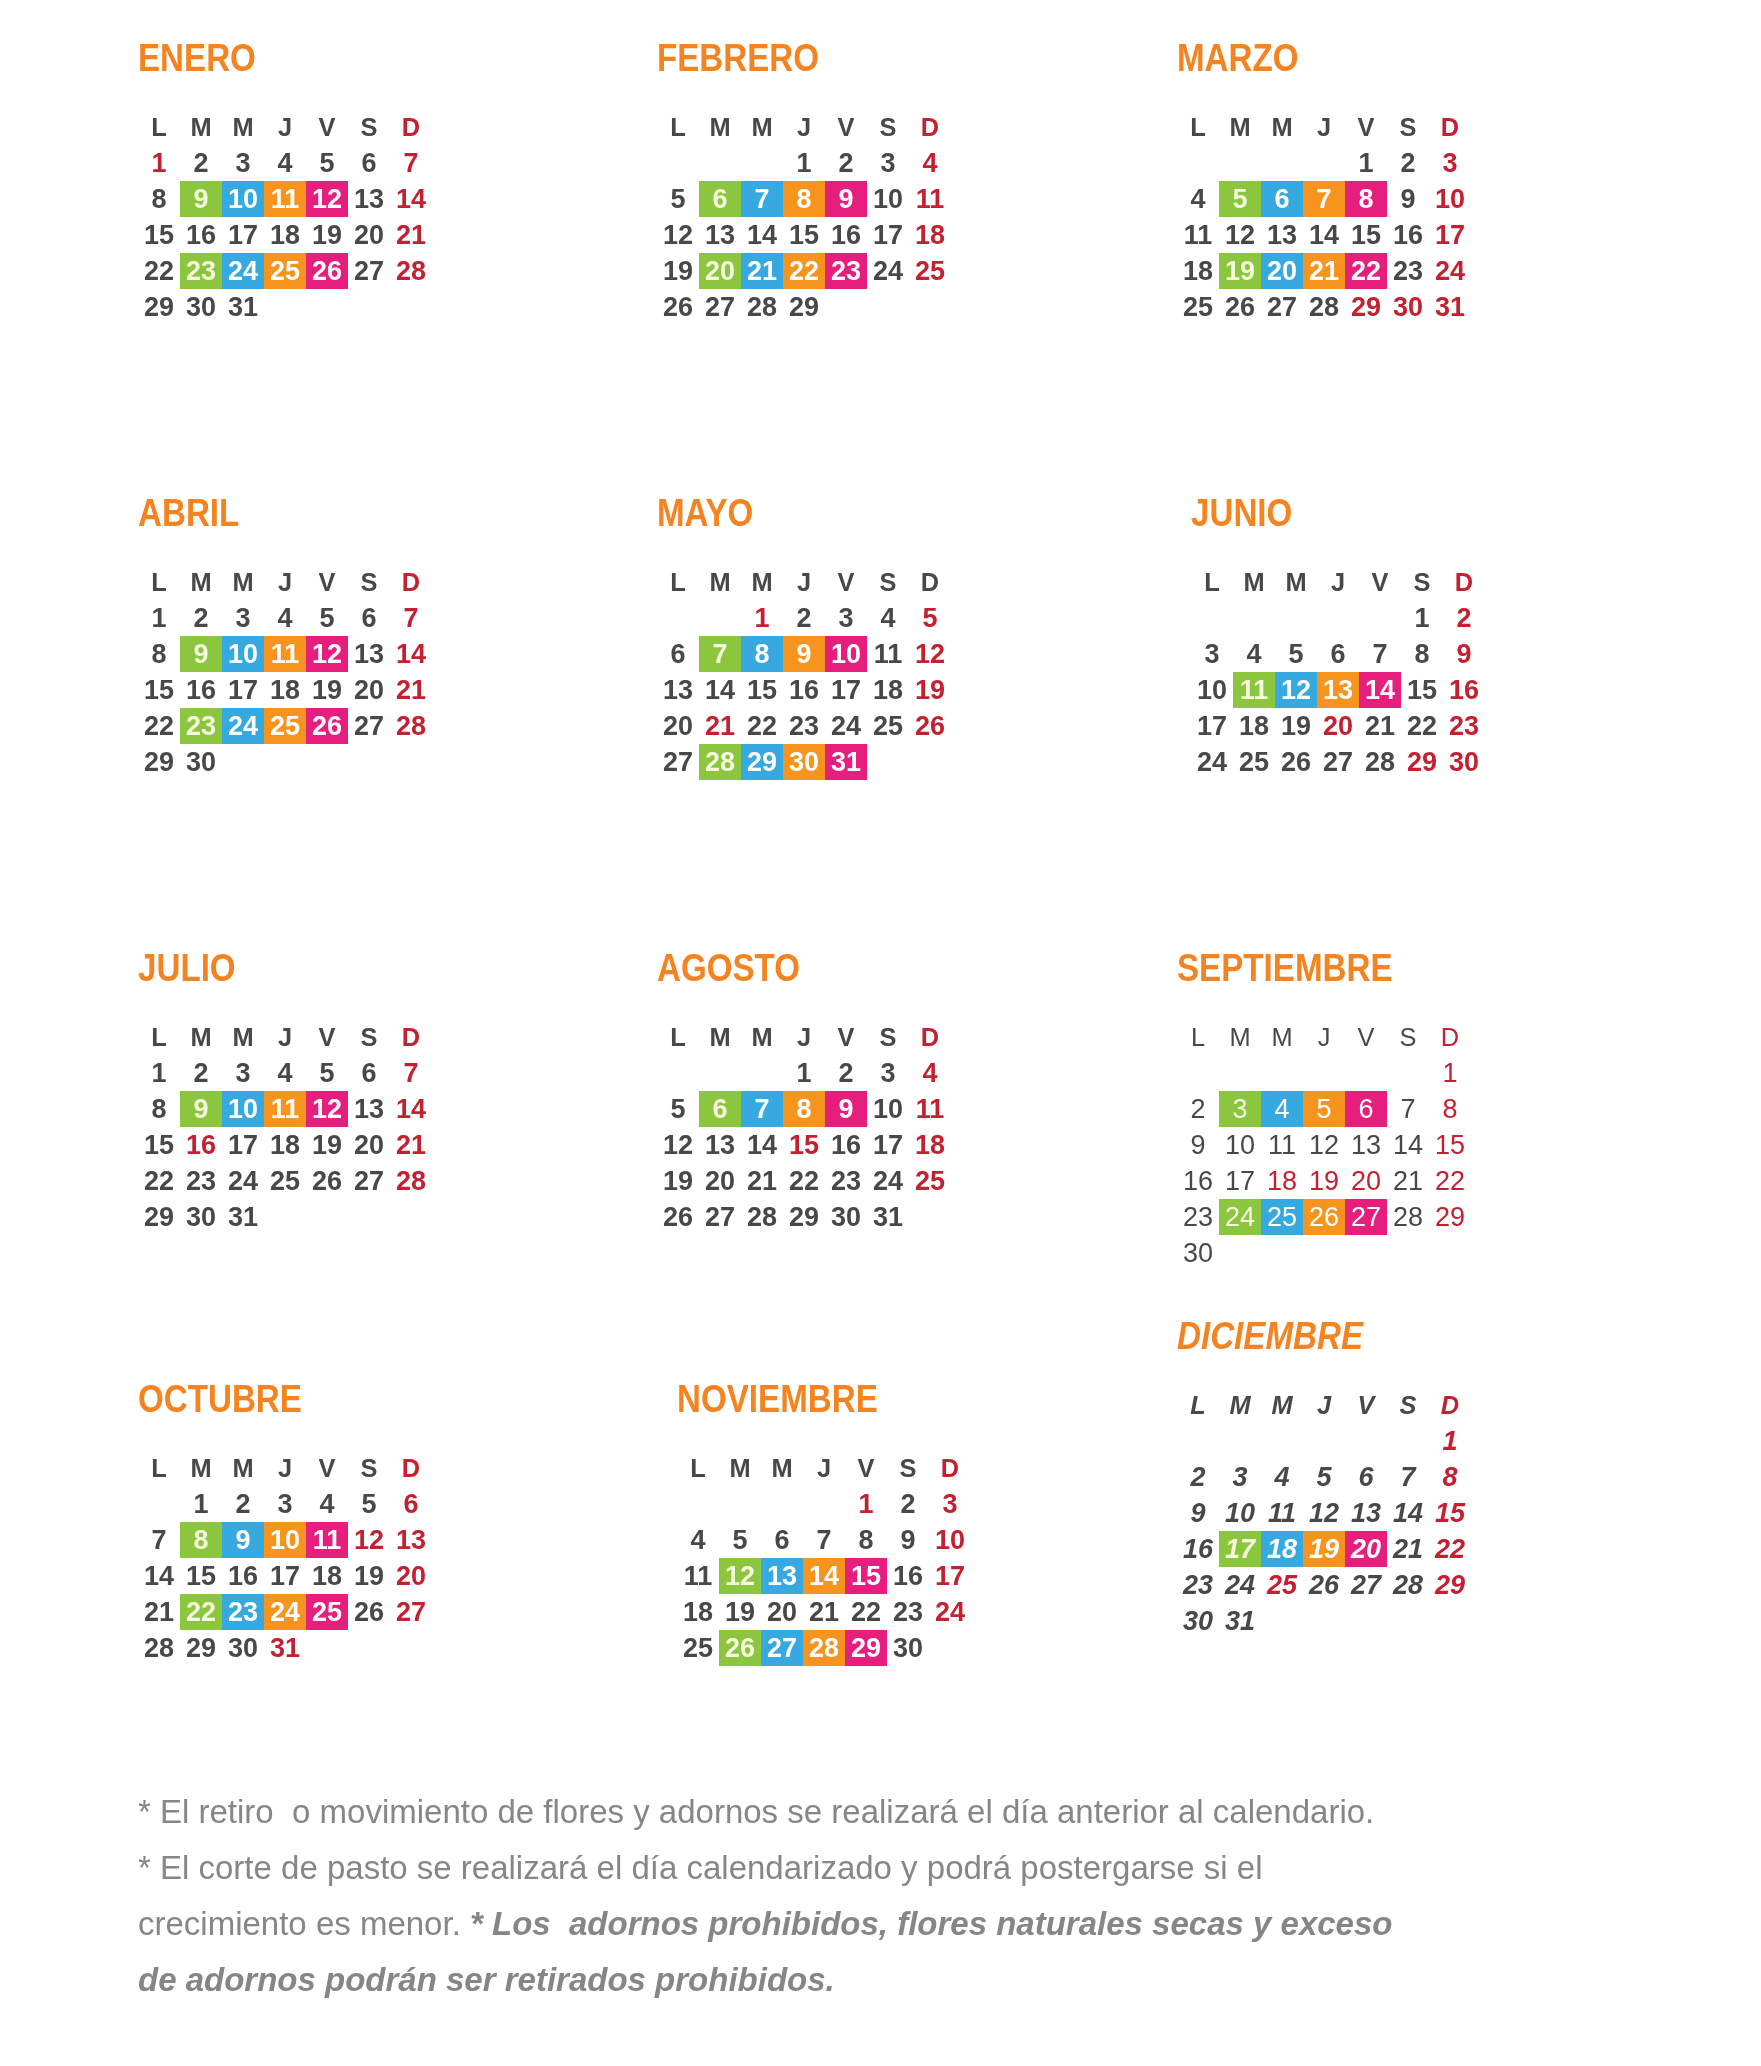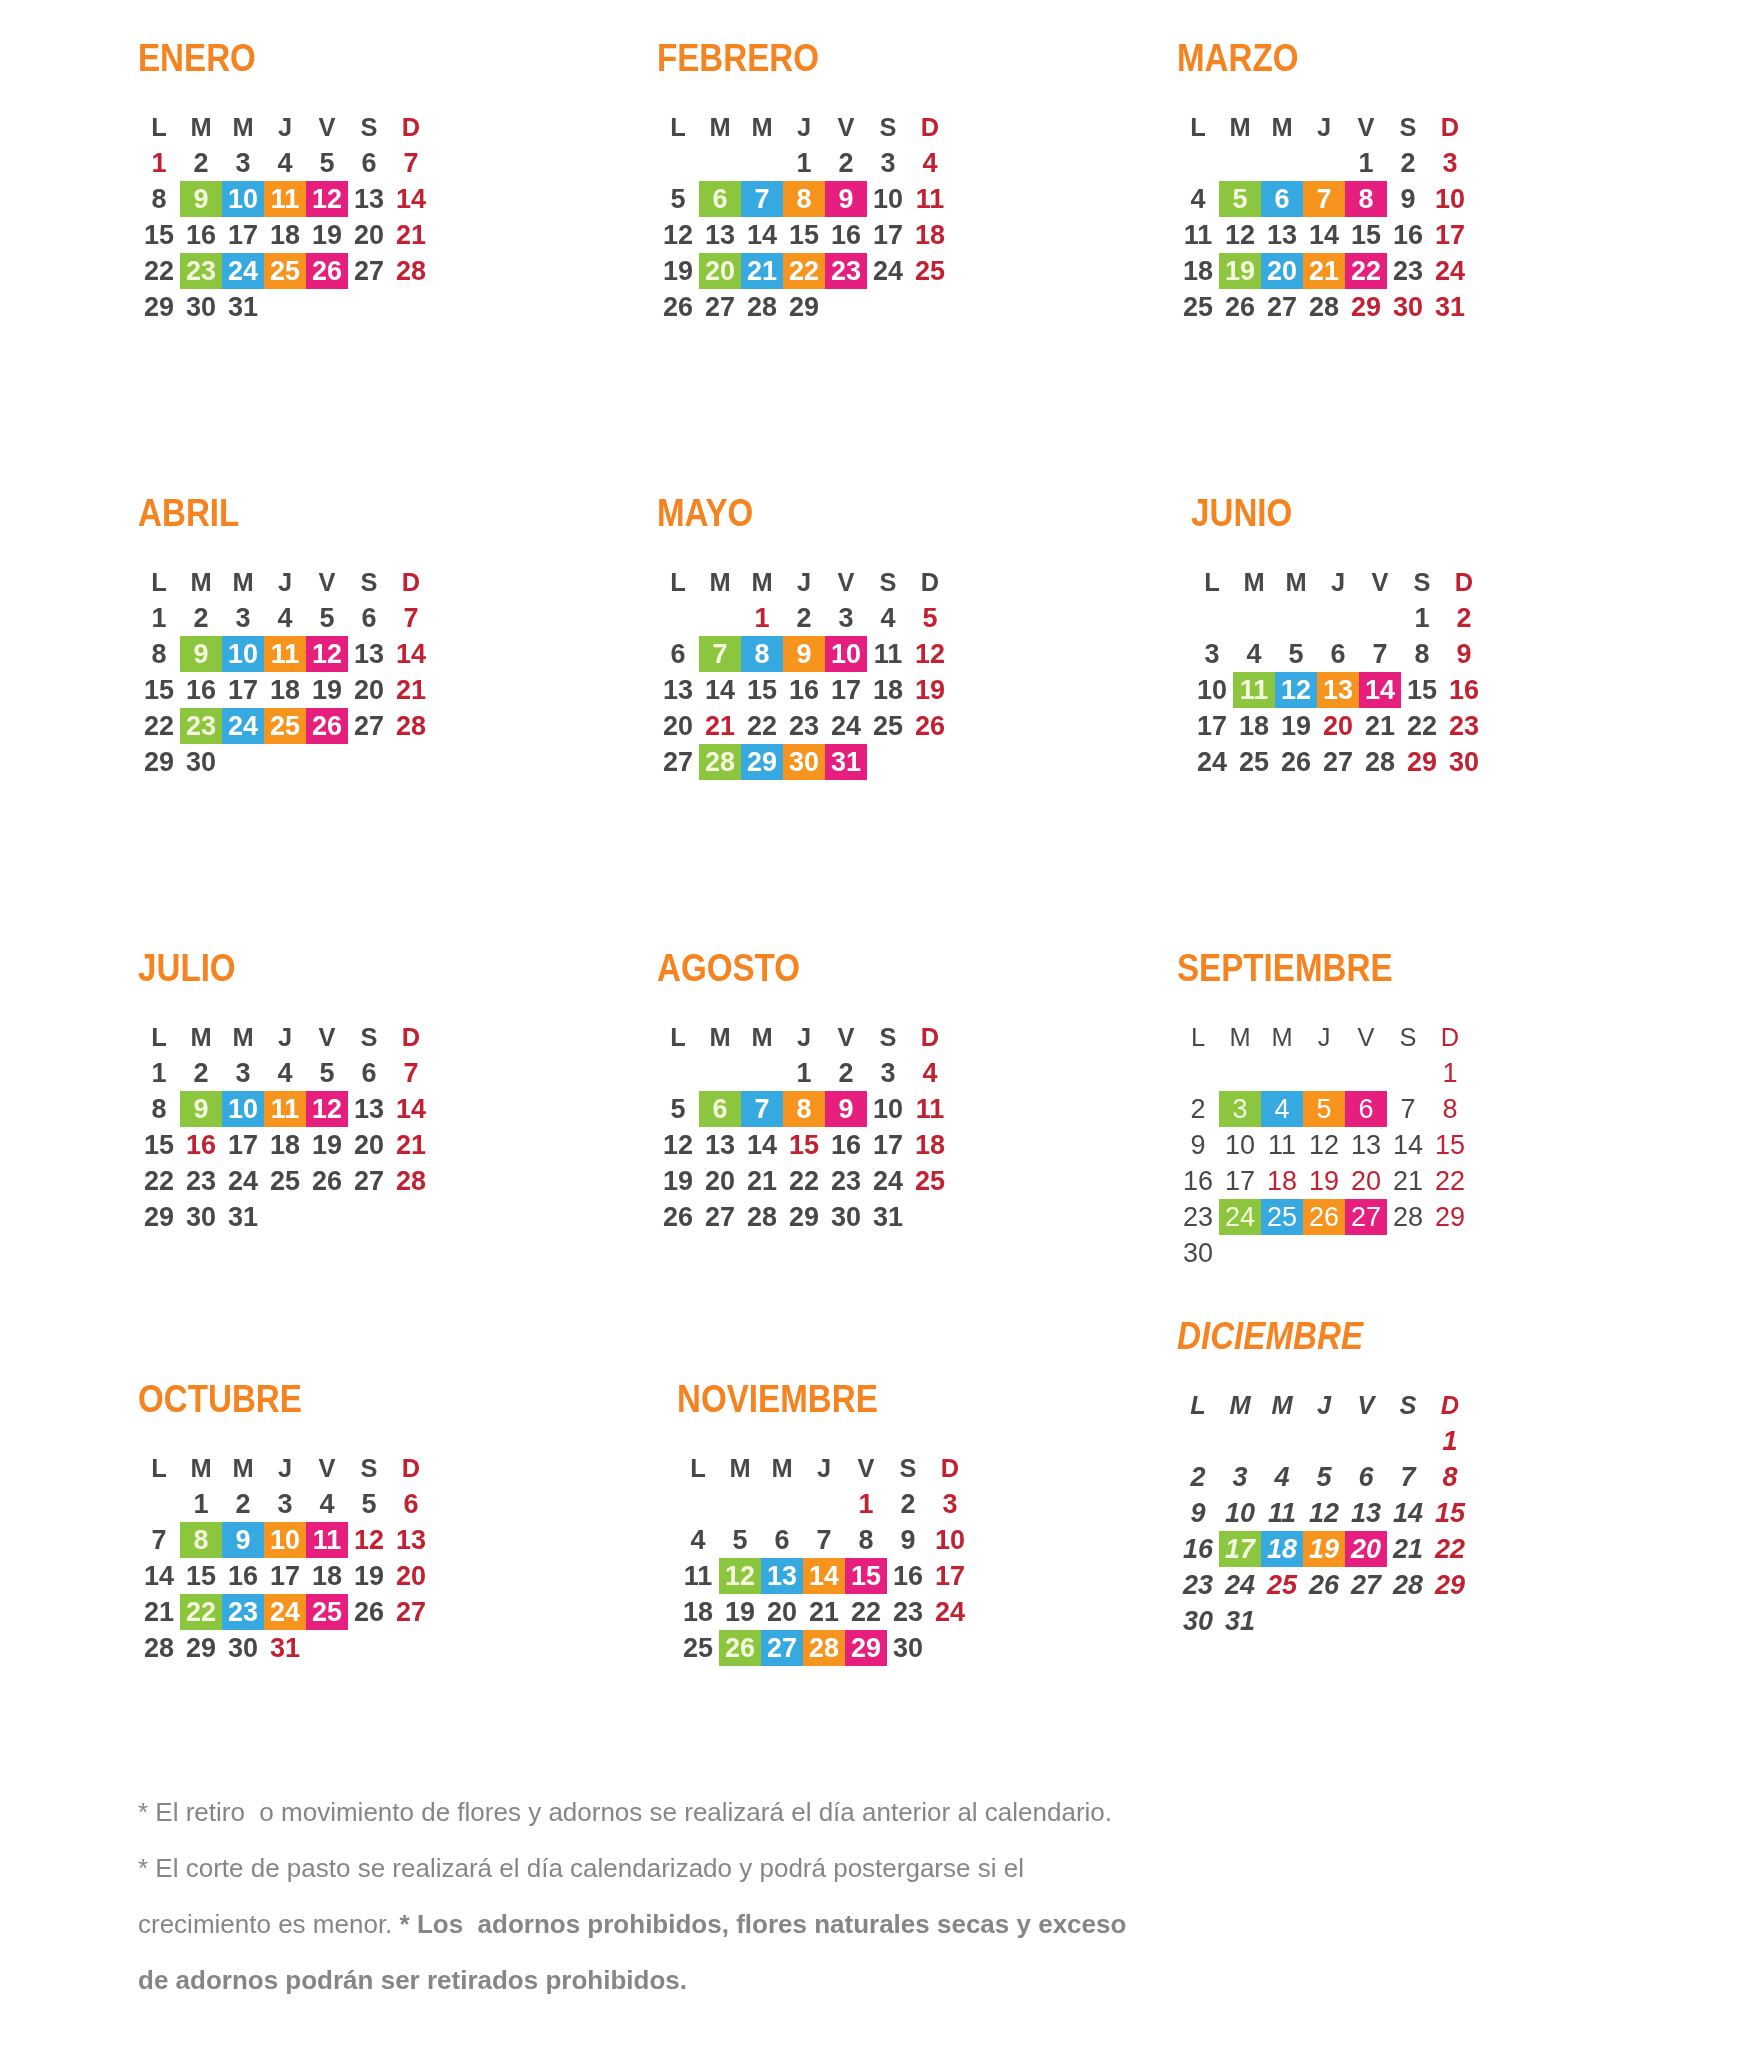--- a/index.html
+++ b/index.html
@@ -37,24 +37,24 @@
   }
   .day.red{color:var(--day-red);}
   .day.green{background:var(--cell-green); color:#F5F9DE;}
   .day.blue{background:var(--cell-blue); color:#ffffff;}
   .day.orange{background:var(--cell-orange); color:#ffffff;}
   .day.pink{background:var(--cell-pink); color:#ffffff;}
   .month.light .hd, .month.light .day{font-weight:400;}
   .footer{
     position:absolute; left:138px; top:1784px; width:1548px;
     color:var(--footer-gray);
-    font-size:26px; line-height:56px;
+    font-size:33px; line-height:56px;
   }
   .footer .line{white-space:pre-wrap;}
-  .footer .b{font-weight:700;}
+  .footer .b{font-weight:700;font-style:italic;}
 </style>
 </head>
 <body>
 
 <div class="page">
   <div id="months">
       <section class="month" style="left: 138px; top: 36px;">
         <h2 class="title">ENERO</h2>
         <div class="grid">
           <span class="hd">L</span>

